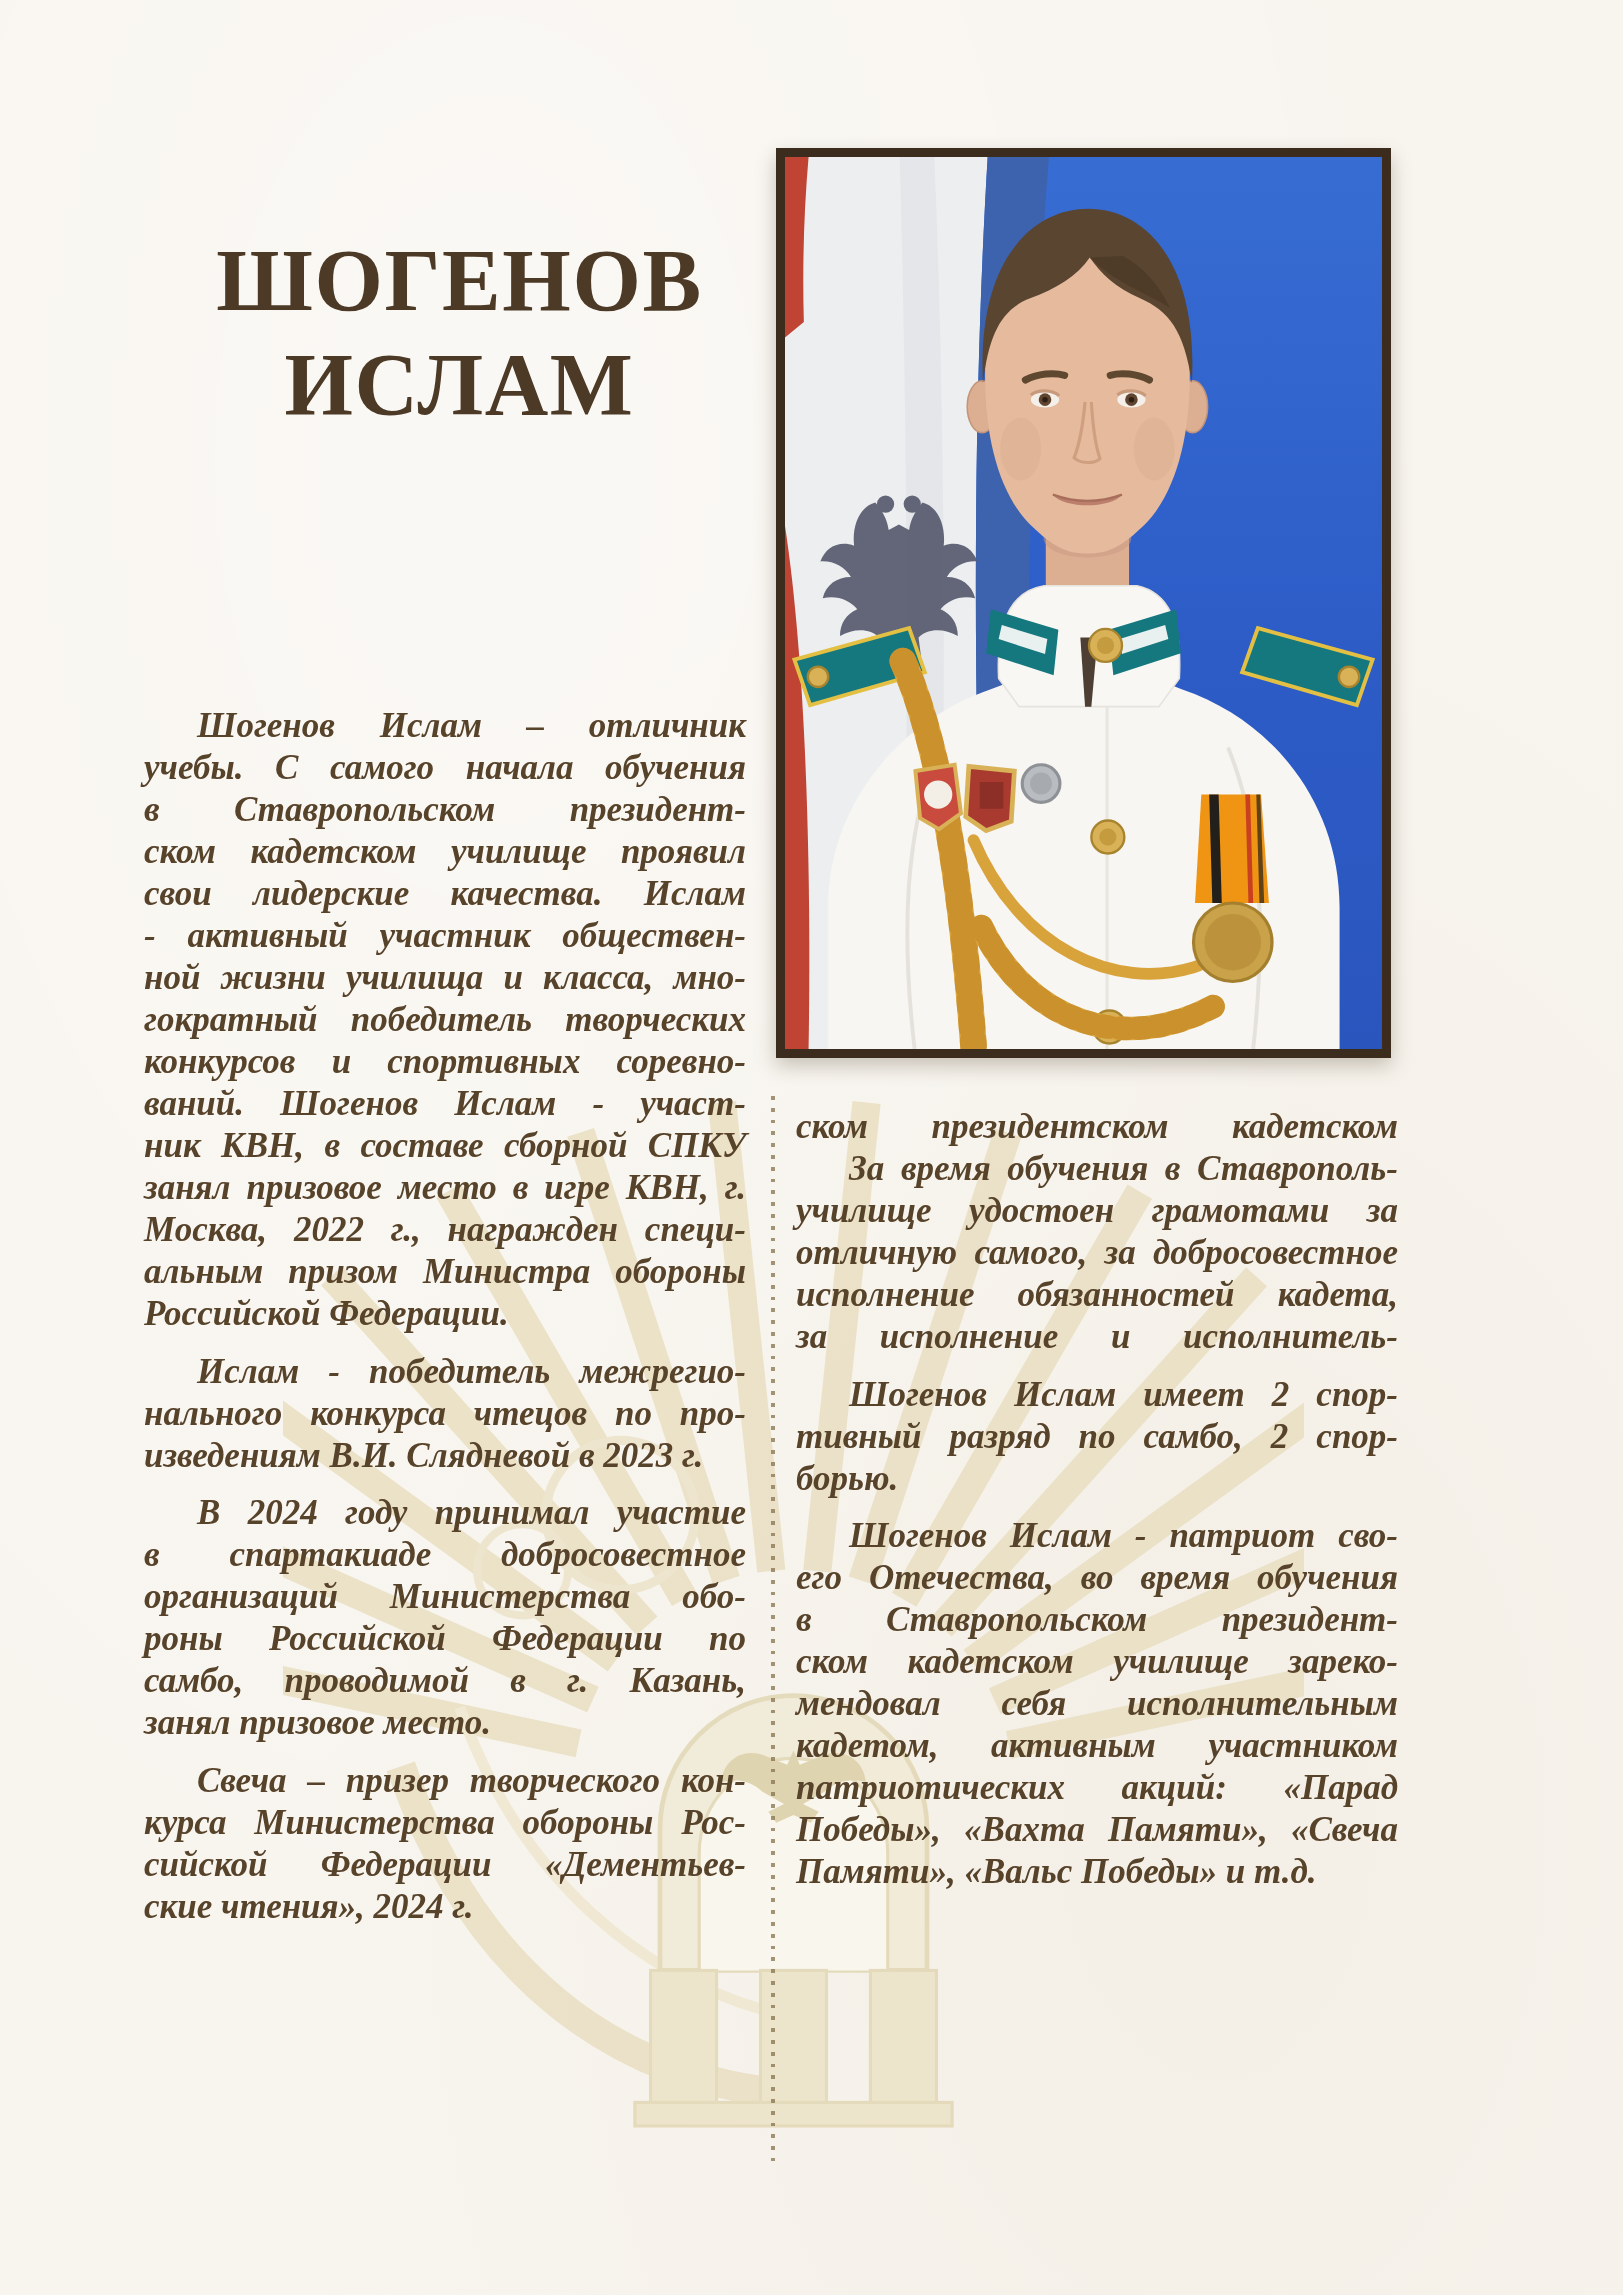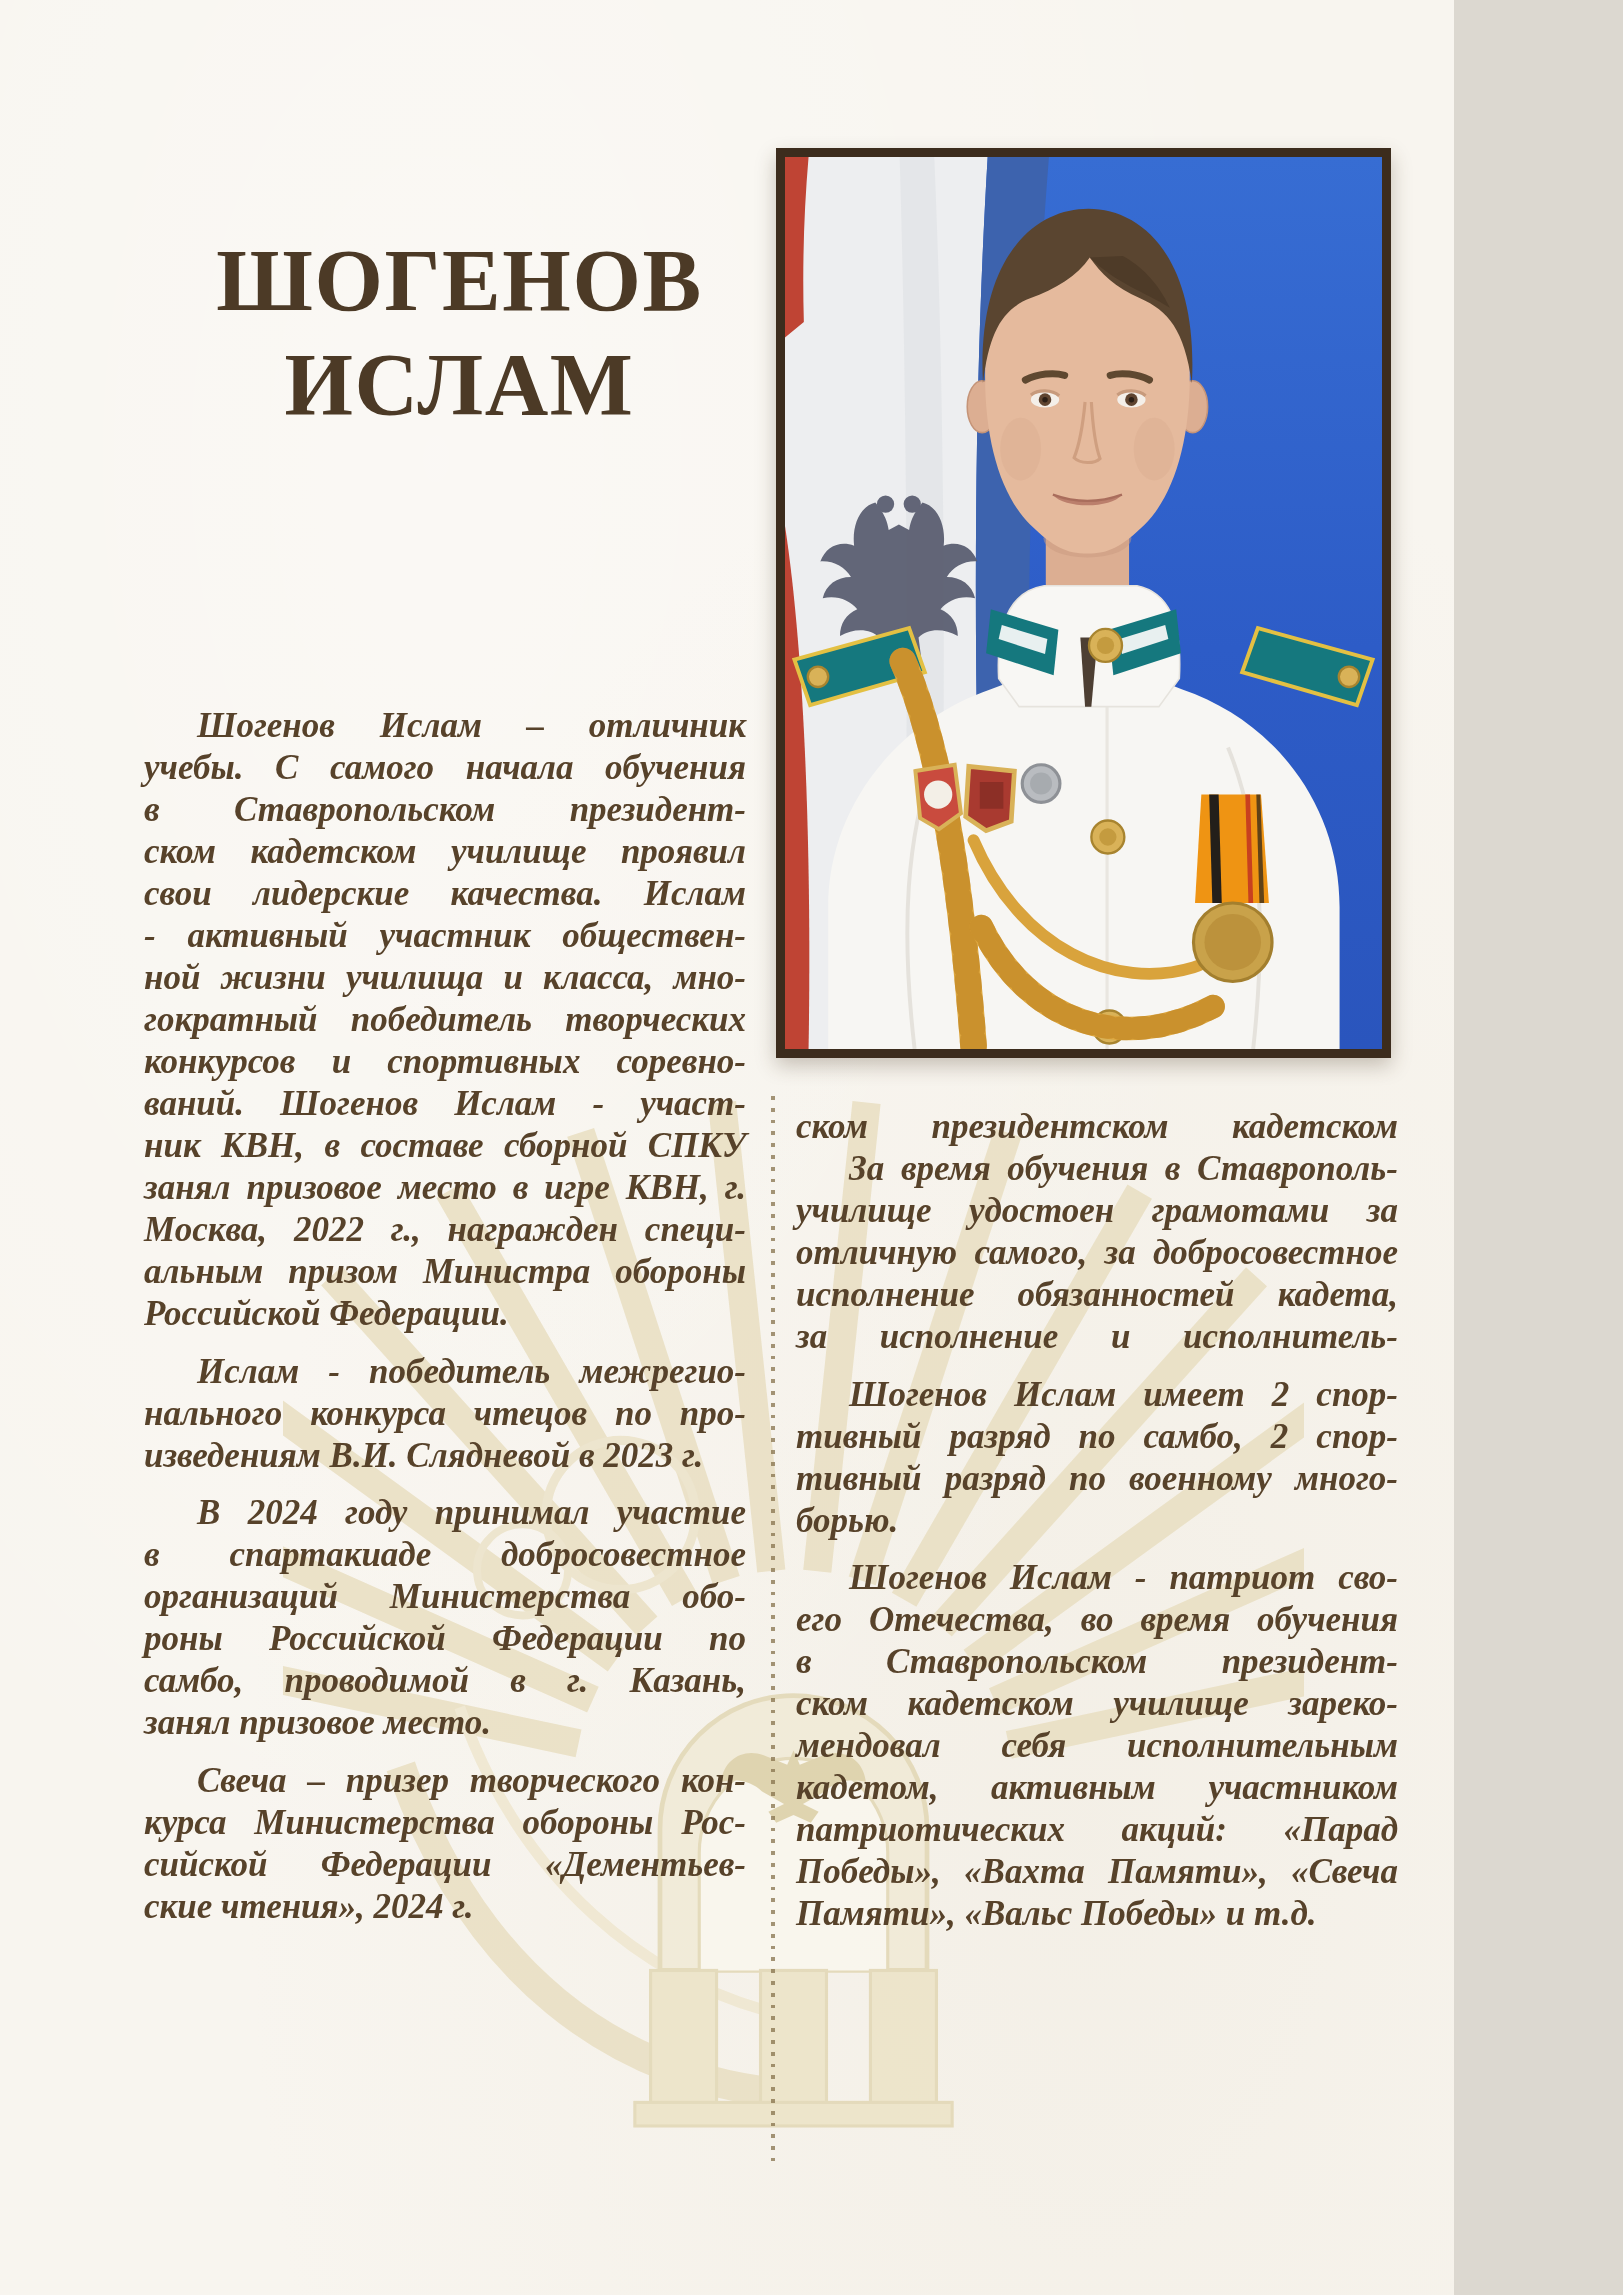--- a/index.html
+++ b/index.html
@@ -1,18 +1,18 @@
 <!DOCTYPE html>
 <html style="--page-background: #f8f5ef; --title: #4c3a26; --body-text: #57422a; --watermark: #e9dfc2; --photo-frame: #3c2c1d; --photo-backdrop: #2d5cc7; --separator-dots: #86724c;font-size:12.6px"><head>
 <meta charset="utf-8">
 <style>
   html,body{margin:0;padding:0;background:#dcd8d0;}
   .page{
     position:relative;
-    width:1454px;height:2295px;
+    width:1623px;height:2295px;
     background:var(--page-background,#f8f5ef);
     font-family:"Liberation Serif", serif;
     overflow:hidden;
   }
   
   .page::before{
     content:"";position:absolute;inset:0;
     background:
       radial-gradient(ellipse at 30% 20%, rgba(255,255,255,.35), transparent 60%),
       radial-gradient(ellipse at 75% 80%, rgba(230,222,205,.25), transparent 55%);
@@ -269,21 +269,20 @@
         <div class="line">ском президентском кадетском</div>
         <div class="line par-start">За время обучения в Ставрополь-</div>
         <div class="line">училище удостоен грамотами за</div>
         <div class="line">отличную самого, за добросовестное</div>
         <div class="line">исполнение обязанностей кадета,</div>
         <div class="line">за исполнение и исполнитель-</div>
       </div>
       <div class="para">
         <div class="line par-start">Шогенов Ислам имеет 2 спор-</div>
         <div class="line">тивный разряд по самбо, 2 спор-</div>
-        <div class="line">тивный разряд по военному много-</div>
         <div class="line par-end">борью.</div>
       </div>
       <div class="para">
         <div class="line par-start">Шогенов Ислам - патриот сво-</div>
         <div class="line">его Отечества, во время обучения</div>
         <div class="line">в Ставропольском президент-</div>
         <div class="line">ском кадетском училище зареко-</div>
         <div class="line">мендовал себя исполнительным</div>
         <div class="line">кадетом, активным участником</div>
         <div class="line">патриотических акций: «Парад</div>

